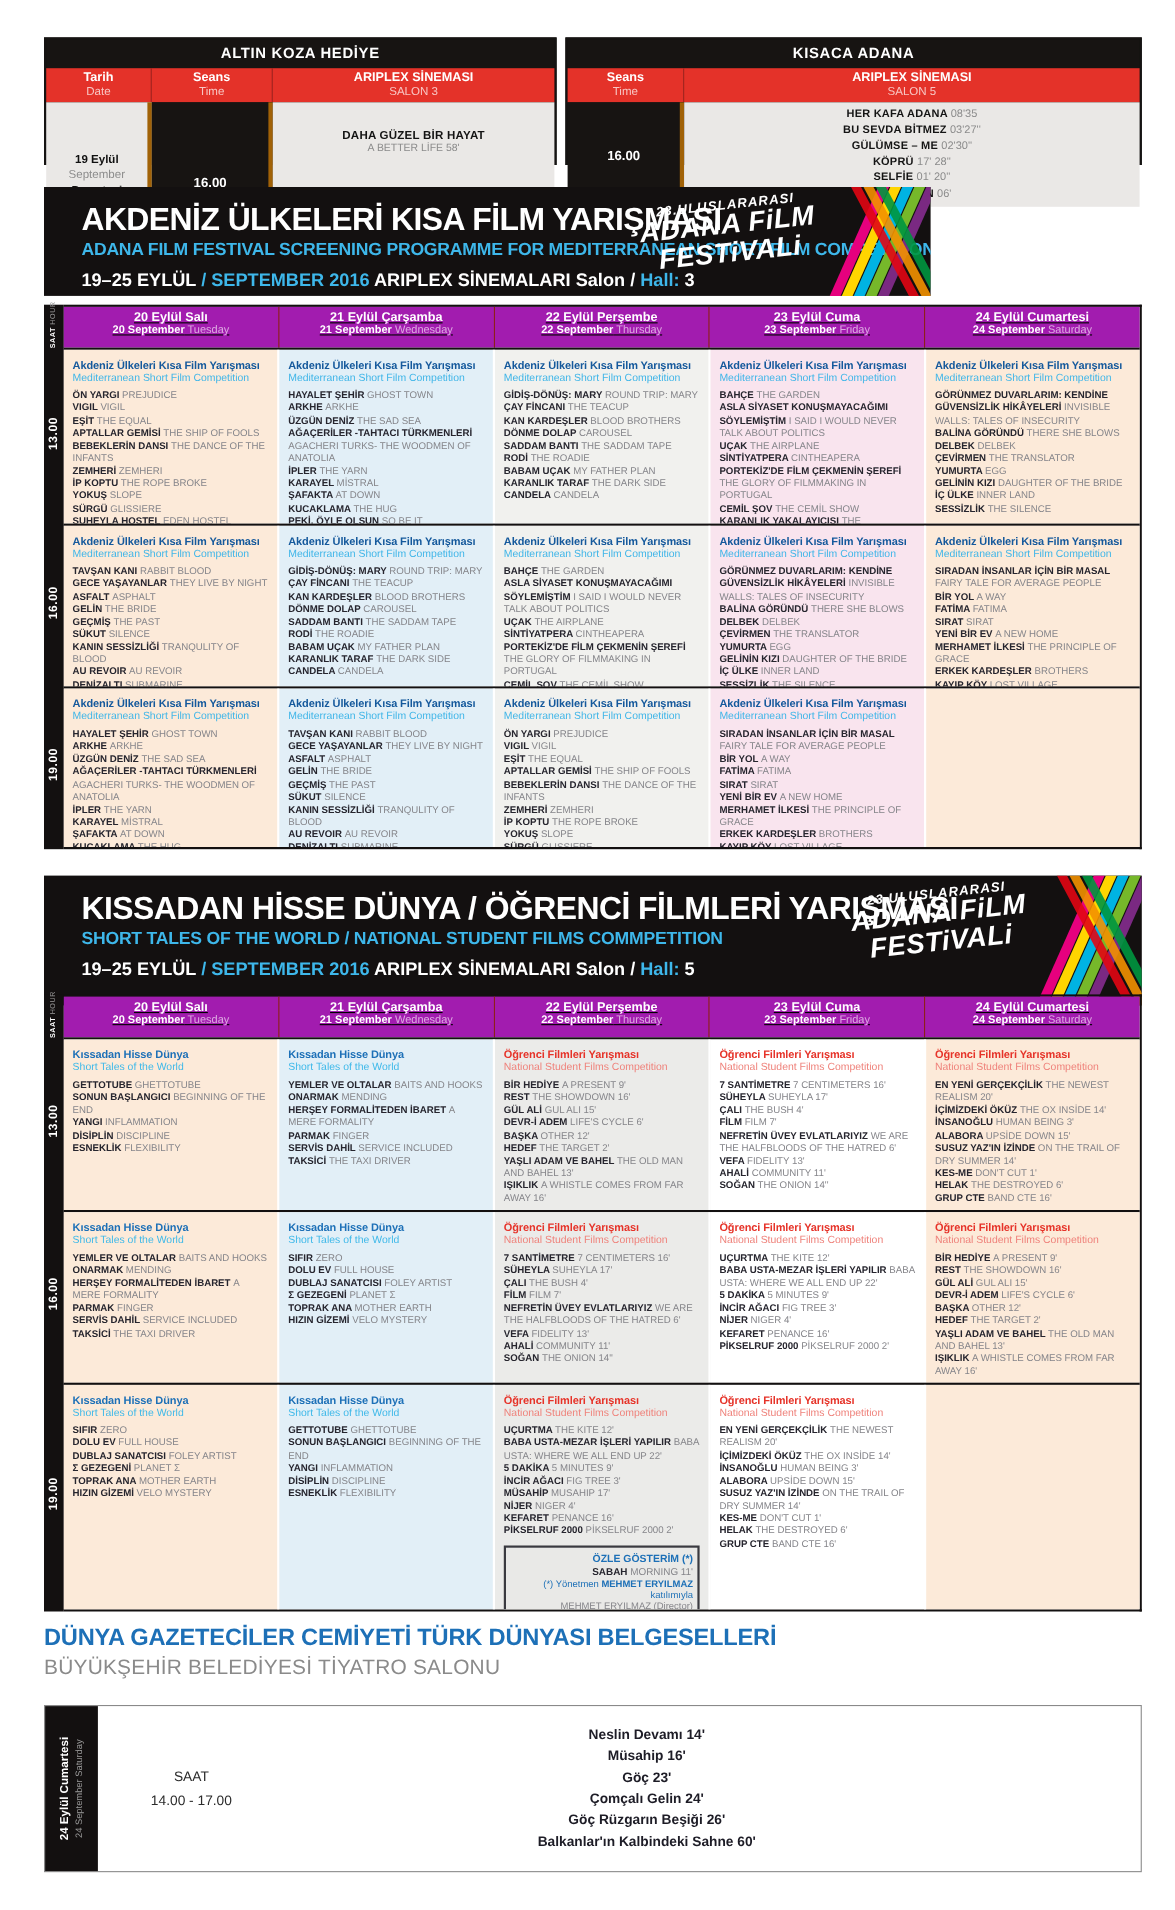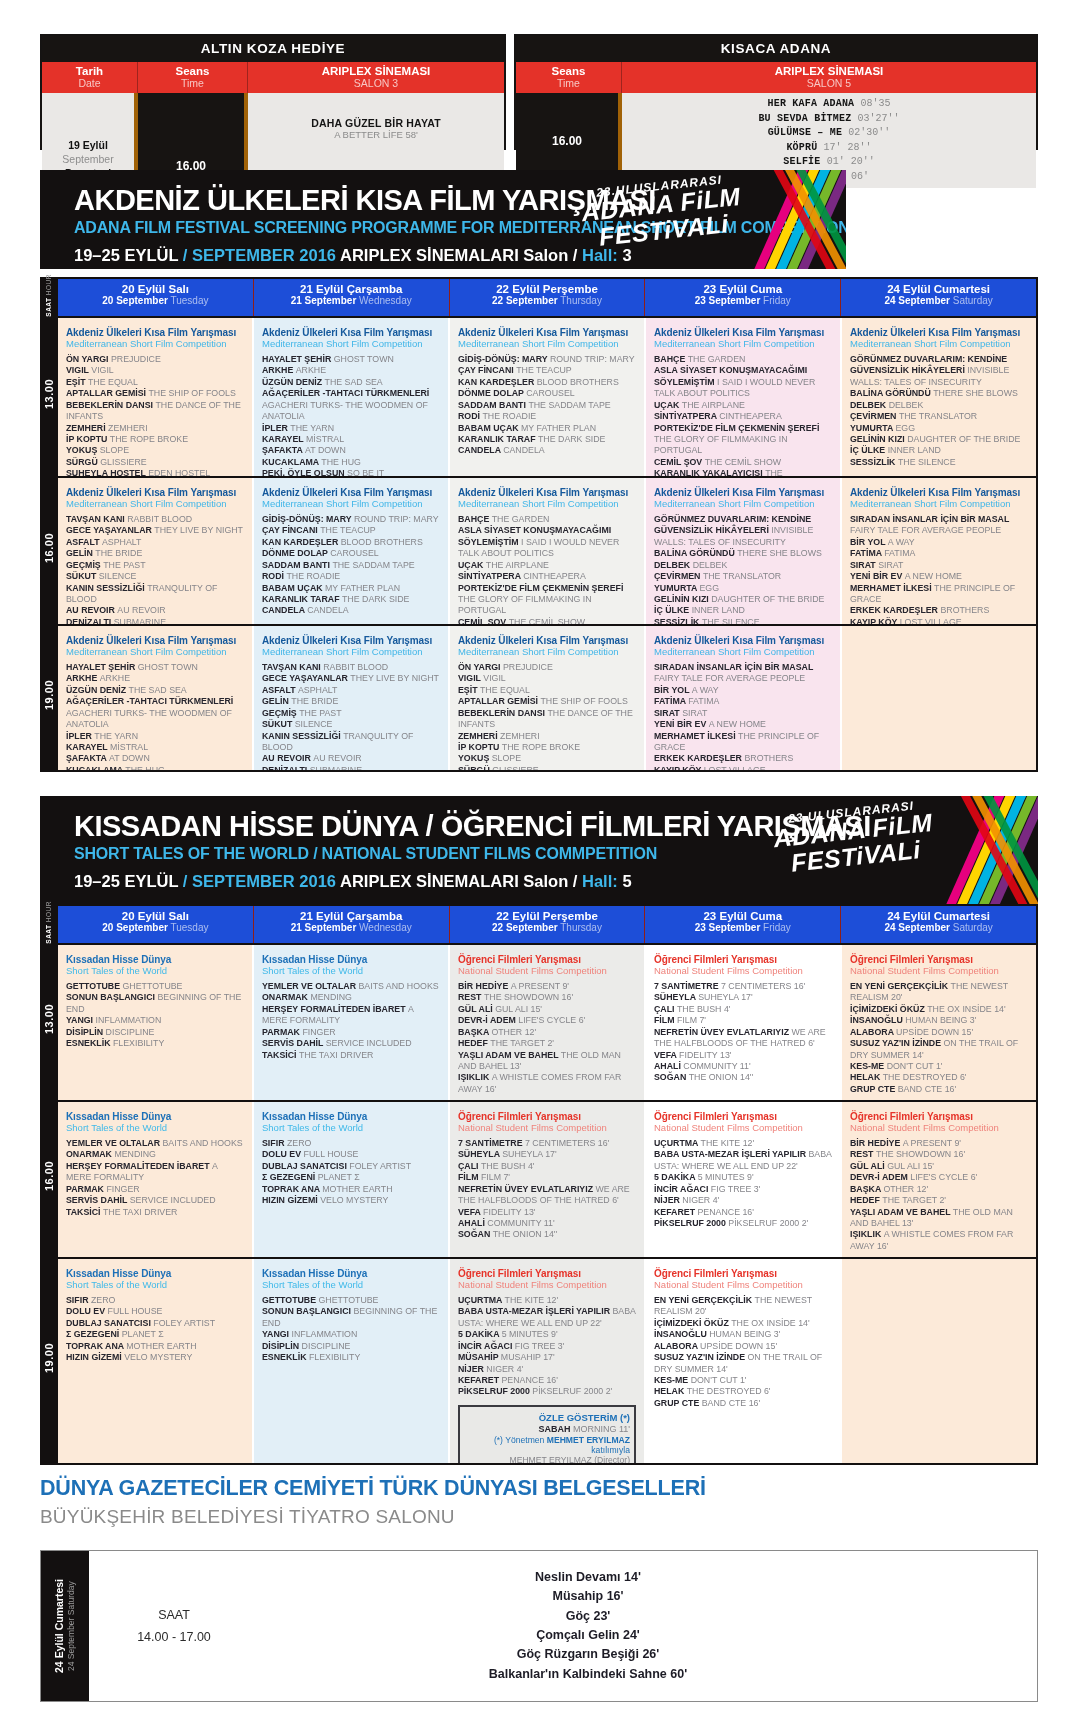--- a/index.html
+++ b/index.html
@@ -19,21 +19,21 @@
   .tbcell { background:#eae8e6; border-right:4px solid #a16207; }
   .tbcell:last-child { border-right:none; }
   .datecell { display:flex; flex-direction:column; justify-content:center; text-align:center; font-size:10.5px; line-height:1.35; }
   .datecell .dk { font-weight:bold; color:#111; }
   .datecell .dl { color:#8d8d8d; }
   .timecell { background:#171412; color:#fff; font-weight:bold; font-size:12px; display:flex; align-items:center; justify-content:center; }
   .filmscell { display:flex; flex-direction:column; justify-content:center; text-align:center; padding:4px 8px; }
   .lf { margin:20px 0; }
   .lf .tr { font-size:10.5px; font-weight:bold; color:#141414; display:block; letter-spacing:.2px;}
   .lf .en { font-size:9.5px; color:#8b8b8b; display:block; }
-  .rf { font-size:10px; line-height:1.45;font-family:Liberation Mono, monospace; }
+  .rf { font-size:10px; line-height:1.45; }
   .rf b { color:#141414; letter-spacing:.2px;}
   .rf span { color:#8b8b8b; }
 
   
   .band { position:absolute; background:#131010; color:#fff; overflow:hidden; }
   .band-title { font-size:29px; font-weight:bold; letter-spacing:-.5px; margin:14px 0 2px 34px; white-space:nowrap; }
   .band-sub   { color:#3eb7ea; font-size:16px; font-weight:bold; margin:2px 0 0 34px; letter-spacing:-.2px; white-space:nowrap;}
   .band-date  { margin:9px 0 0 34px; font-size:16.5px; font-weight:bold; }
   .band-date .w { color:#fff; } .band-date .b { color:#3eb7ea; }
   .logo { position:absolute; right:104px; top:10px; text-align:center; transform:rotate(-6deg); line-height:1.02; }
@@ -44,21 +44,21 @@
   
   .grid { position:absolute; display:flex; }
   .saat-col { width:18px; background:#131010; display:flex; flex-direction:column; align-items:center; color:#fff; }
   .vtext { writing-mode:vertical-rl; transform:rotate(180deg); white-space:nowrap; }
   .saat-head { display:flex; align-items:center; justify-content:center; }
   .saat-head .vtext { font-size:6.5px; font-weight:bold; letter-spacing:.5px; line-height:1.2; }
   .saat-head .lt { color:#9a9a9a; font-weight:normal; }
   .saat-time { display:flex; align-items:center; justify-content:center; }
   .saat-time .vtext { font-size:11px; font-weight:bold; letter-spacing:.5px; }
   .grid-main { flex:1; display:flex; flex-direction:column; border:2px solid #131010; border-left:none; }
-  .day-row { display:flex; background:#1d4ed8; }
+  .day-row { display:flex; background:#a21caf;text-decoration:underline; }
   .day-cell { flex:1; text-align:center; color:#fff; padding:4px 0 5px; border-right:1px solid #8e1f1a; }
   .day-cell:last-child { border-right:none; }
   .day-cell .d1 { display:block; font-size:11.5px; font-weight:bold; }
   .day-cell .d2 { display:block; font-size:10px; }
   .day-cell .d2 b { color:#fff; }
   .day-cell .d2 span { color:rgba(255,255,255,.62); }
   .body-row { display:flex; border-top:2px solid #131010; }
   .gcell { flex:1; padding:9px 8px 4px; overflow:hidden; border-right:2px solid #ffffff; }
   .gcell:last-child { border-right:none; }
   .cat-tr { font-size:10px; font-weight:bold; letter-spacing:-.1px; white-space:nowrap; }

